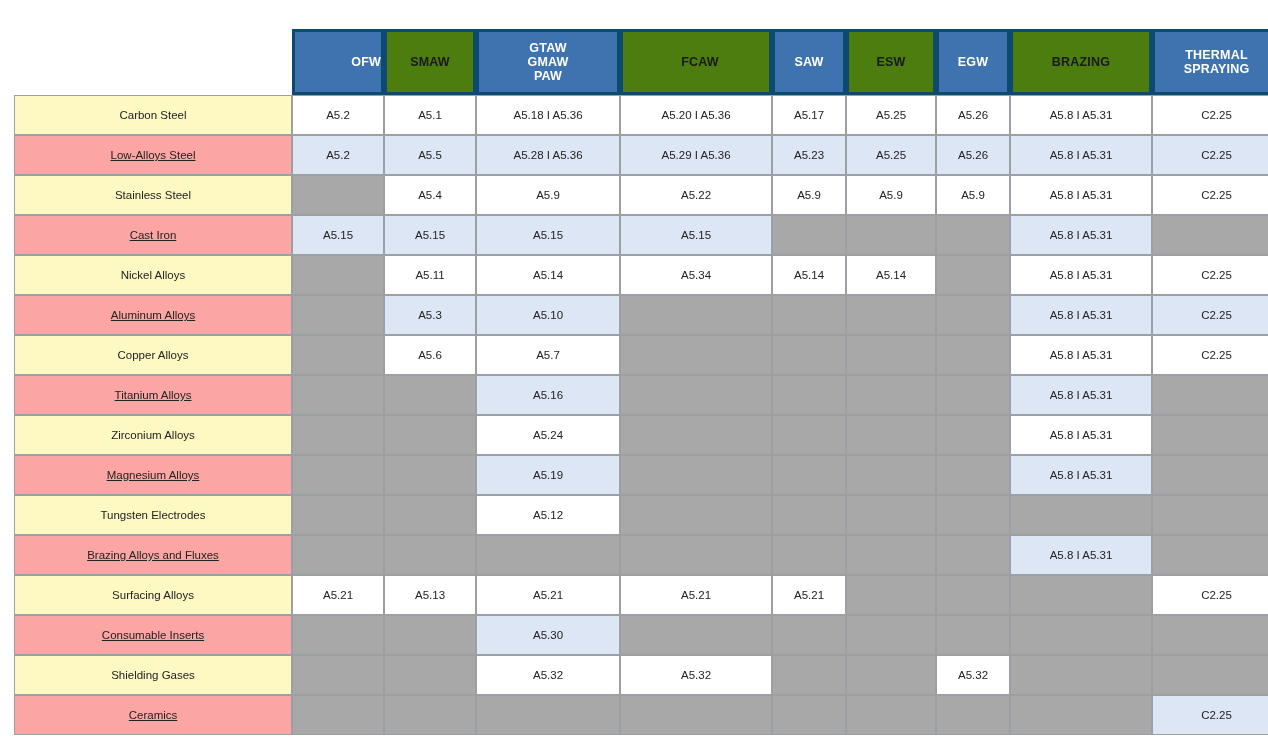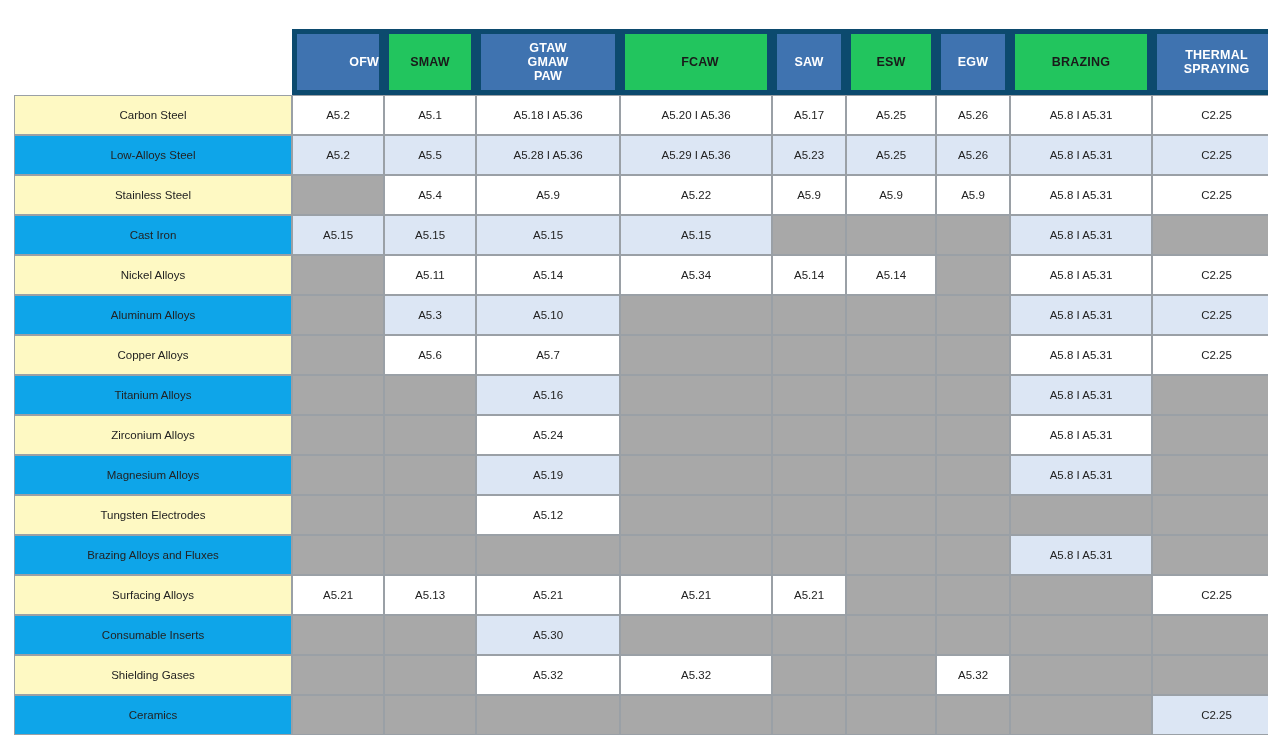--- a/index.html
+++ b/index.html
@@ -37,47 +37,47 @@
     font-weight: normal;
     box-sizing: border-box;
   }
   
   tr.head th {
     height: 66px;
     font-size: 12.5px;
     font-weight: bold;
     letter-spacing: 0.2px;
     line-height: 14px;
-    border: 5px solid #0c4a6e;
+    border: 3px solid #0c4a6e;
   }
   th.corner {
     background: #ffffff;
     border: none !important;
   }
   th.hdr-blue {
     background: #3f73b0;
     color: #ffffff;
   }
   th.hdr-white {
-    background: #22c55e;
+    background: #4d7c0f;
     color: #1a1a1a;
   }
   
   tr.row td {
     height: 40px;
     font-size: 11.5px;
     color: #222;
   }
   td.rowlabel {
     font-size: 12.5px;
     font-weight: bold;
     color: #111;
   }
   td.lbl-white { background: #fef9c3; }
-  td.lbl-blue  { background: #0ea5e9; }
+  td.lbl-blue  { background: #fca5a5; text-decoration: underline; }
   td.cell-white { background: #ffffff; }
   td.cell-blue  { background: #dce6f4; }
   td.cell-gray  { background: #a8a8a8; }
 </style>
 </head>
 <body>
 
 <div id="sheet">
   <table class="matrix">
     <thead>

